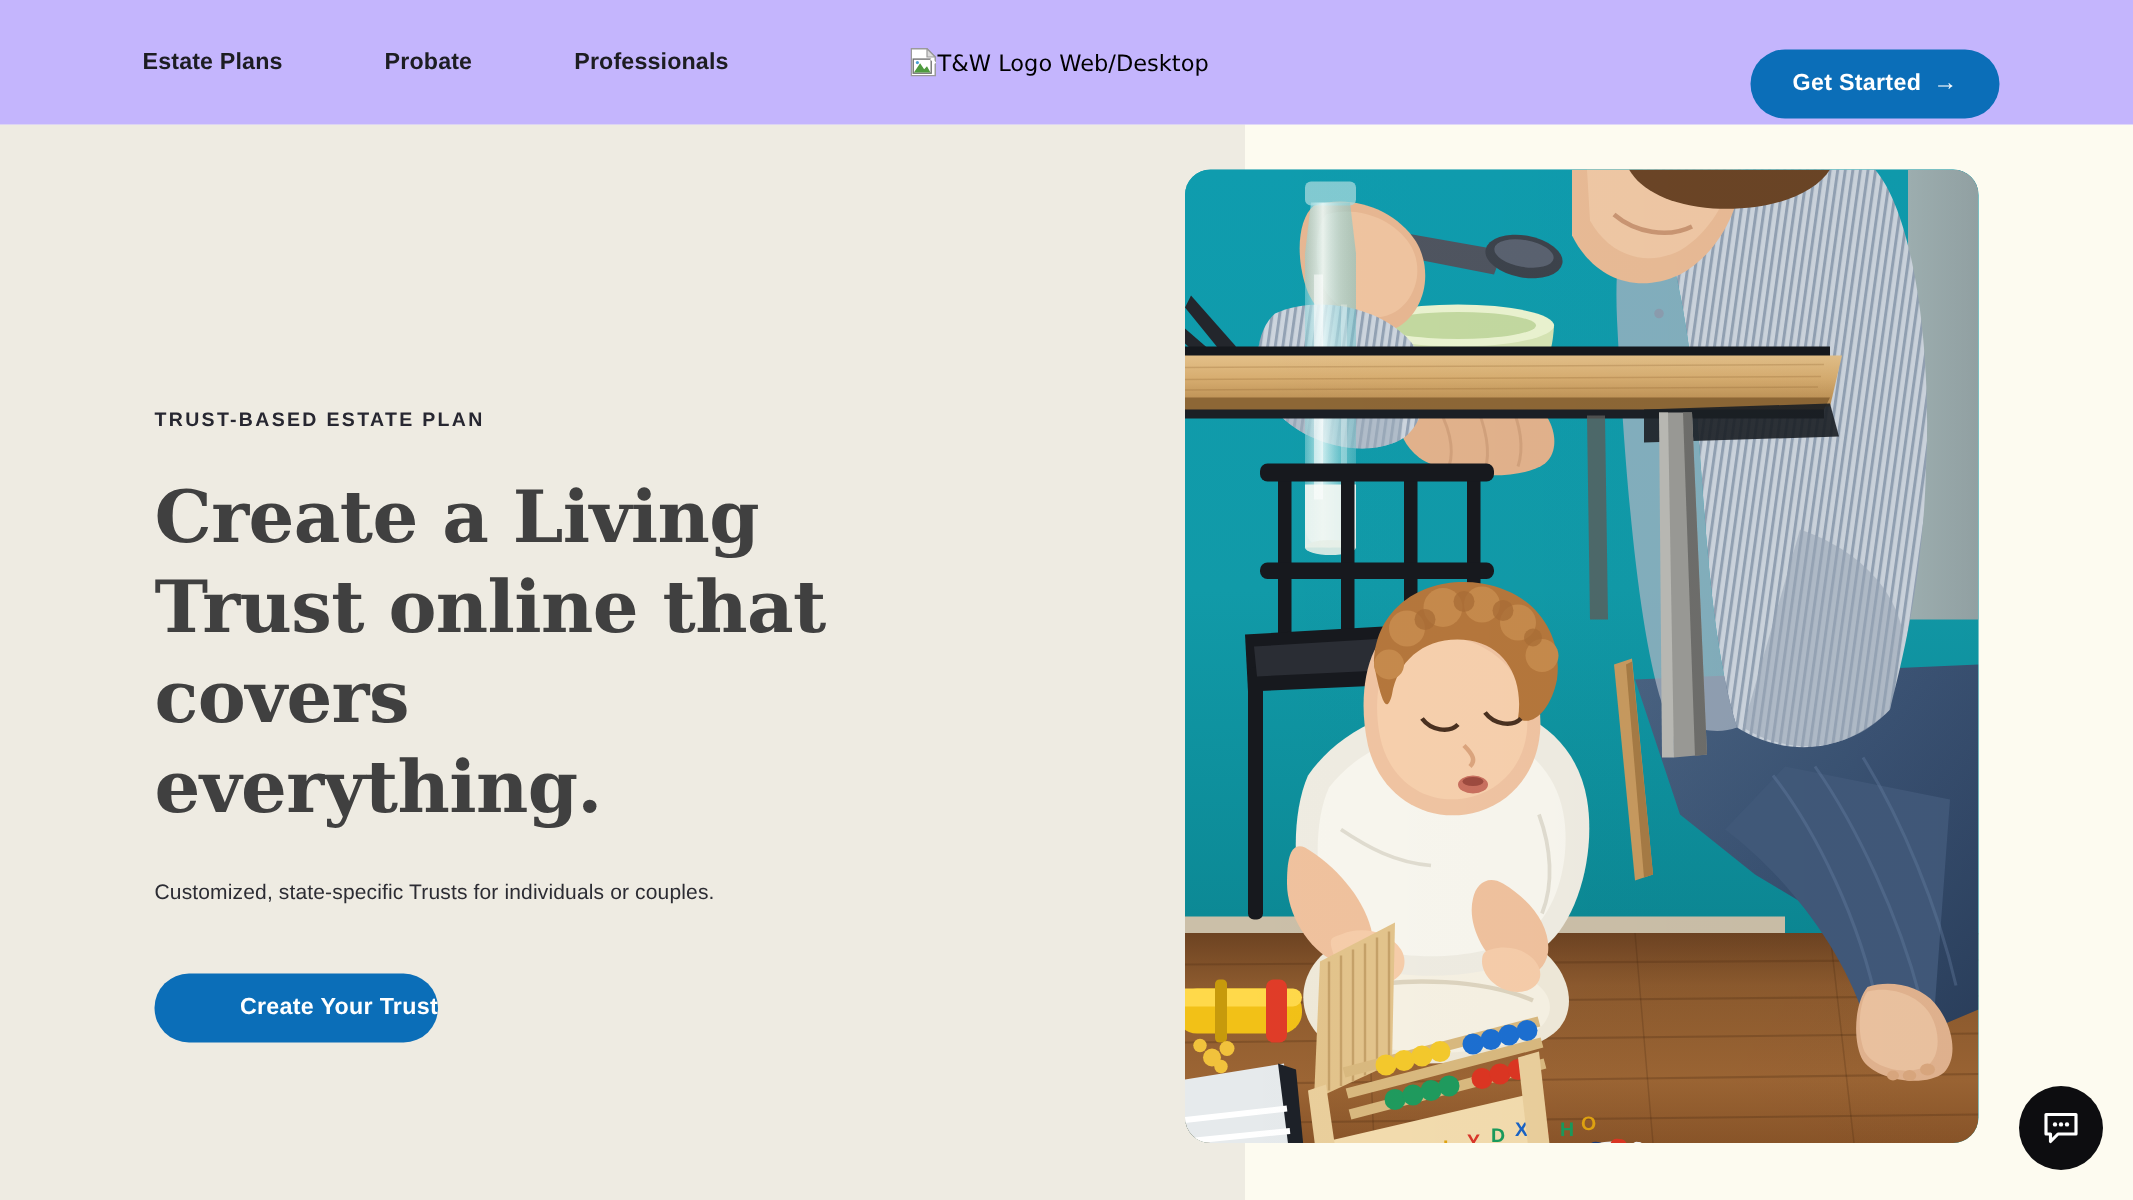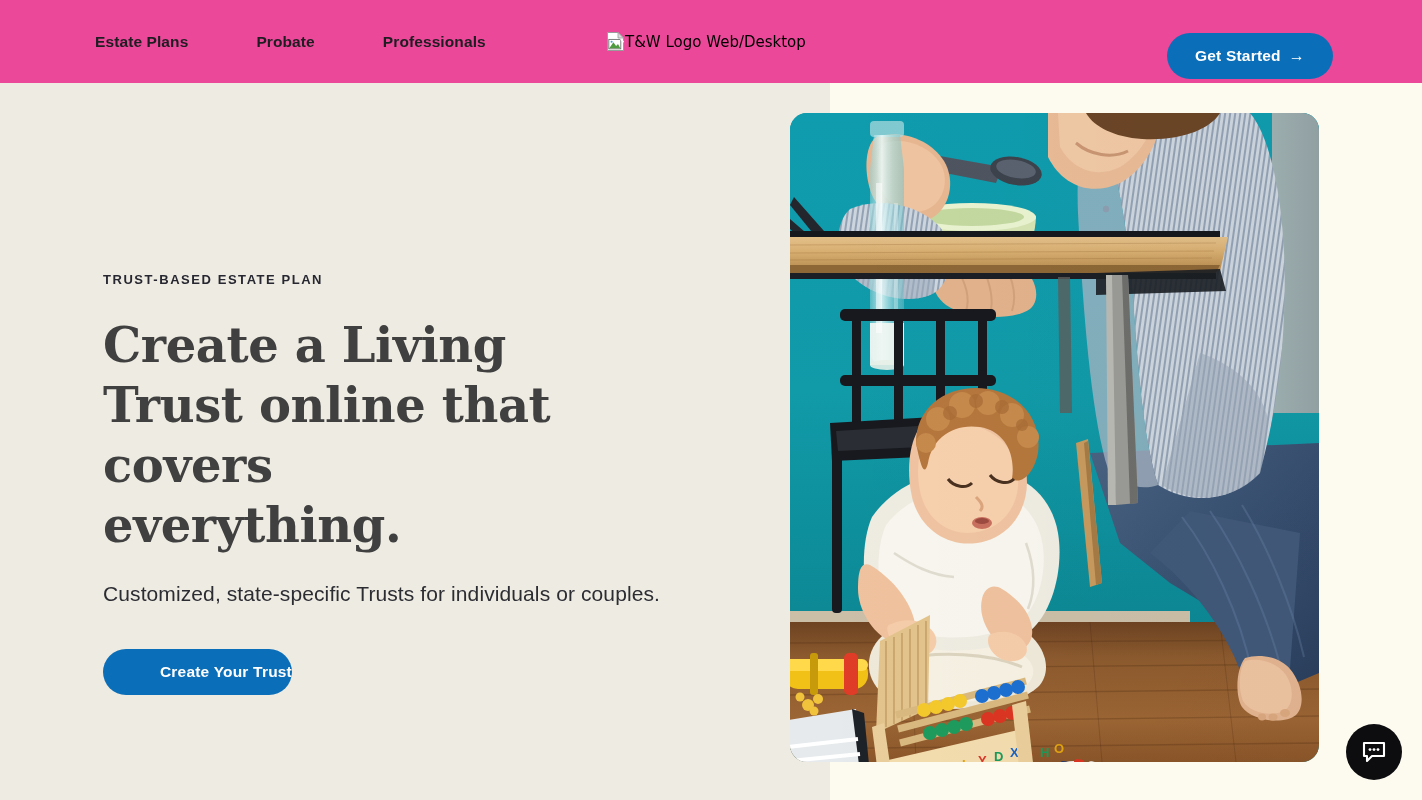--- a/index.html
+++ b/index.html
@@ -9,21 +9,21 @@
     overflow:hidden;
     font-family:"Liberation Sans", sans-serif;
     background:#fdfbf0;
   }
 
   #page { position:relative; width:1422px; height:800px; background:#fdfbf0; }
 
   
   #header {
     position:absolute; left:0; top:0; width:1422px; height:83px;
-    background:#ec4899;
+    background:#c4b5fd;
     z-index:40;
   }
   .nav-left { position:absolute; left:95px; top:0; height:83px; display:flex; align-items:center; }
   .nav-left .nav-link { margin-right:68px; }
   .nav-link {
     font-size:15.5px; font-weight:700; color:#1d1d22;
     letter-spacing:0.1px; white-space:nowrap; text-decoration:none;
     cursor:pointer;
   }
   #logo-wrap {
@@ -70,21 +70,21 @@
     margin-bottom:28px;
   }
   #hero-heading {
     font-family:"DejaVu Serif", serif;
     font-size:48px; font-weight:700; color:#404040;
     line-height:60px; letter-spacing:-0.4px;
     width:470px;
     margin-bottom:26px;
   }
   #hero-sub {
-    font-size:21px; font-weight:400; color:#2c2c33;
+    font-size:14px; font-weight:400; color:#2c2c33;
     letter-spacing:0.1px; line-height:26px;
     margin-bottom:42px;
   }
   #create-trust-btn {
     display:flex; align-items:center; justify-content:flex-end;
     width:189px; height:46px; border-radius:23px;
     background:#0b6eb8; border:none;
     color:#fff; font-size:15.5px; font-weight:700;
     letter-spacing:0.2px; cursor:pointer;
   }

